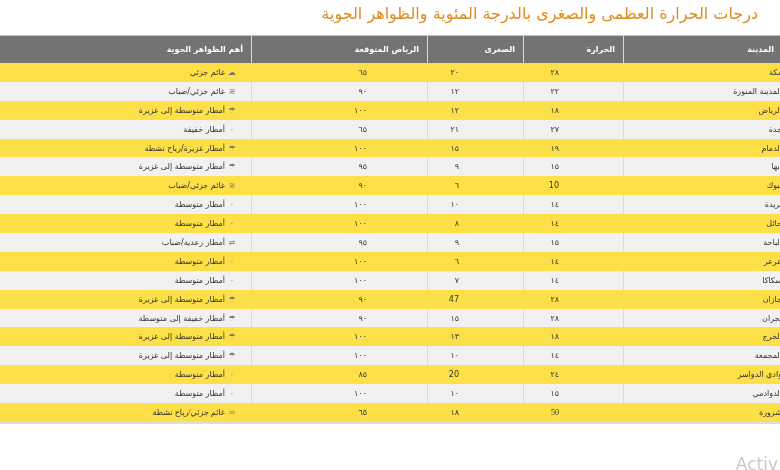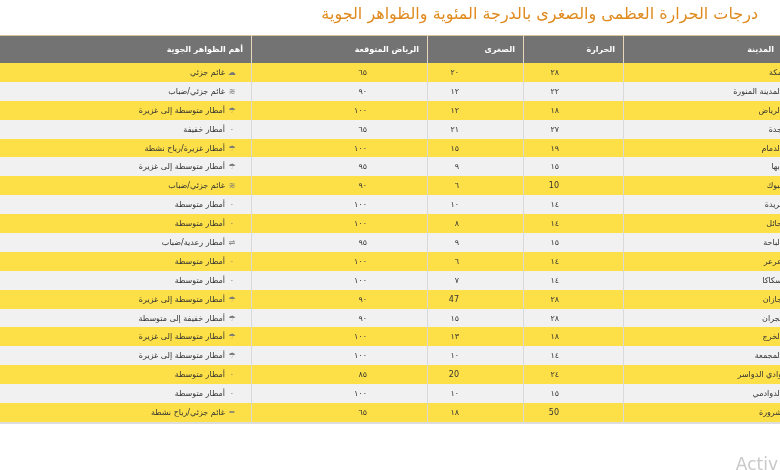--- a/index.html
+++ b/index.html
@@ -21,21 +21,21 @@
     border-left:1px solid #e6d7bb; border-right:1px solid #e6d7bb;
     border-top:1px solid #d7c29c;
   }
   td {
     height:18.9px; font-size:8px; color:#333333; text-align:right;
     padding:0 8px 0 6px; border-left:1px solid #d9d9d9; border-right:1px solid #d9d9d9;
     white-space:nowrap; overflow:hidden;
   }
   tr.odd td { background:#fde047; }
   tr.even td { background:#f1f1f1; }
-  tbody tr:last-child td { border-bottom:2px solid #dddddd; }
+  tbody tr:last-child td { border-bottom:2px solid #dddddd;font-family:Liberation Serif, serif; }
   td.city { padding-right:0; }
   td.num { padding-right:64px; }
   td.hum { padding-right:60px; }
   td.wx { padding-right:14px; }
   .wx-icon { display:inline-block; width:10px; margin-left:2px; color:#777; font-size:8px; text-align:center; }
   .watermark {
     position:absolute; right:2px; bottom:-4px; color:#c9c9c9; font-size:17px;
     font-family:"DejaVu Sans", sans-serif;
   }
 </style>

